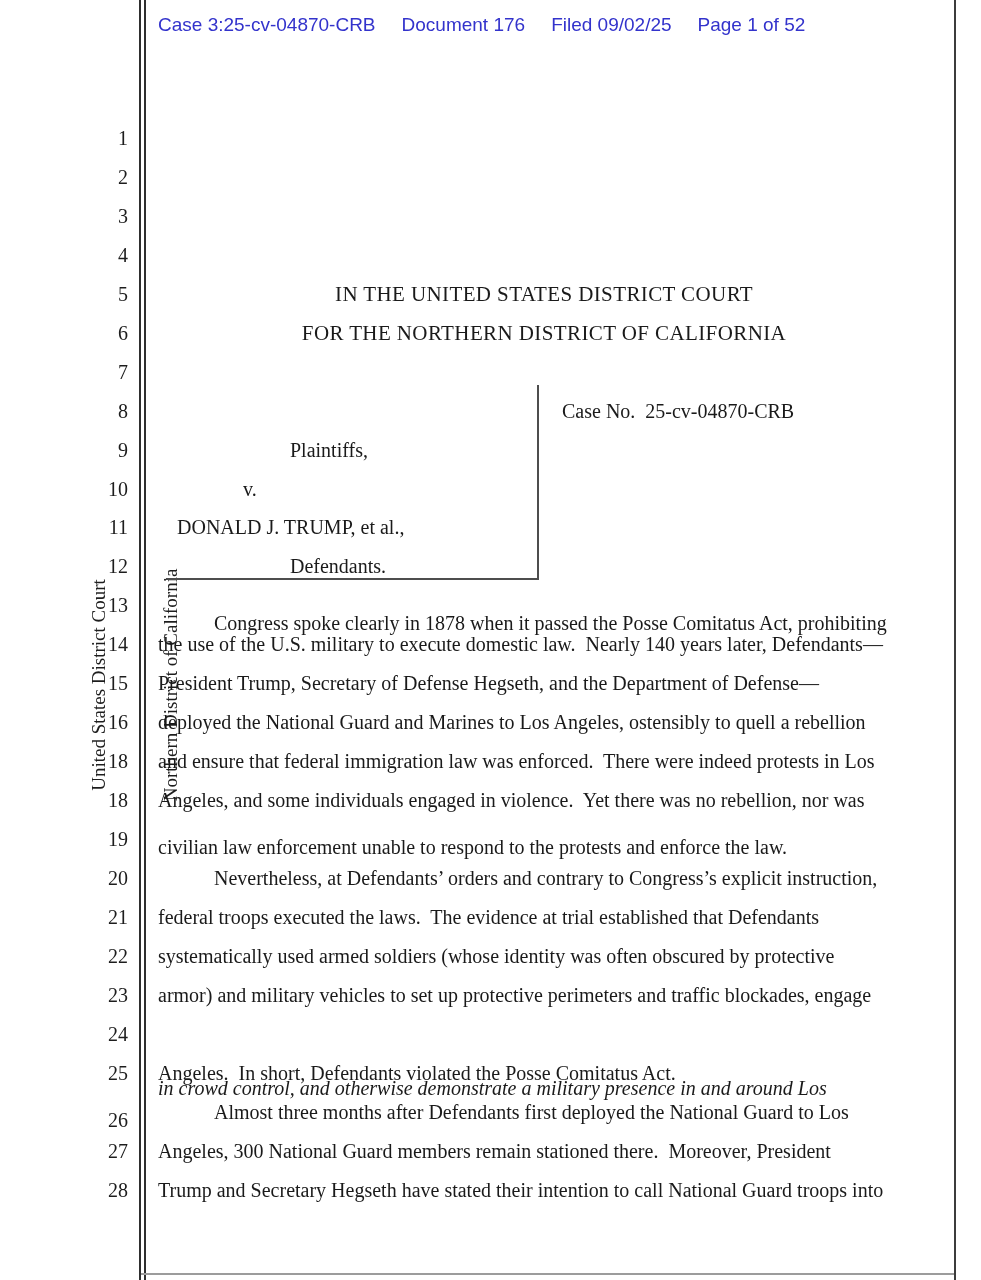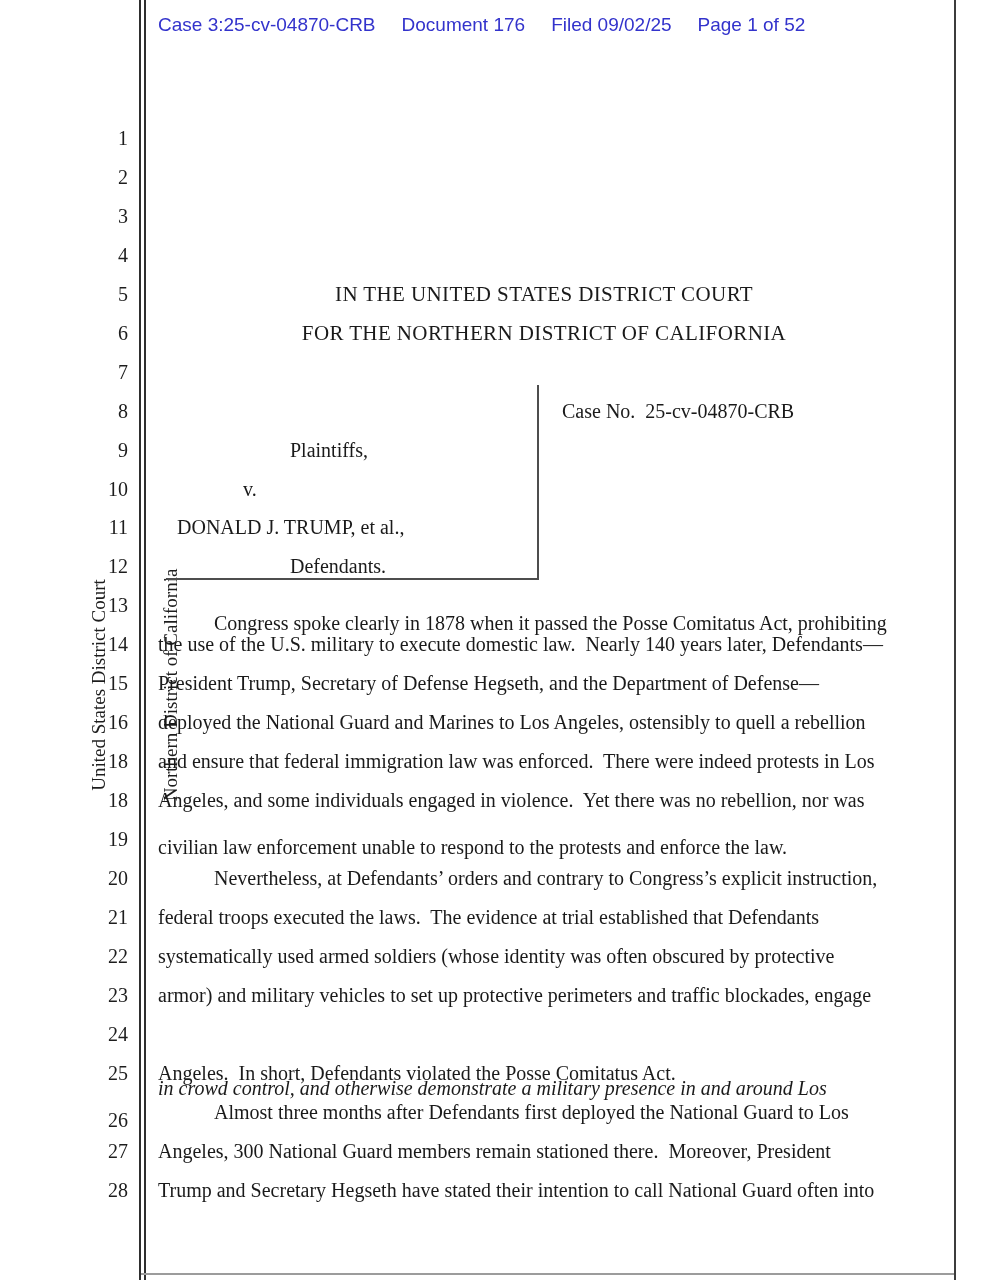--- a/index.html
+++ b/index.html
@@ -135,16 +135,16 @@
       <div class="grid-cell body-line" style="top: 781.15px;">Angeles, and some individuals engaged in violence.  Yet there was no rebellion, nor was</div>
       <div class="grid-cell body-line" style="top: 820.1px; margin-top: 8px;">civilian law enforcement unable to respond to the protests and enforce the law.</div>
       <div class="grid-cell body-line indent" style="top: 859.05px;">Nevertheless, at Defendants’ orders and contrary to Congress’s explicit instruction,</div>
       <div class="grid-cell body-line" style="top: 898px;">federal troops executed the laws.  The evidence at trial established that Defendants</div>
       <div class="grid-cell body-line" style="top: 936.95px;">systematically used armed soldiers (whose identity was often obscured by protective</div>
       <div class="grid-cell body-line" style="top: 975.9px;">armor) and military vehicles to set up protective perimeters and traffic blockades, engage</div>
       <div class="grid-cell body-line" style="top: 1069px; font-style: italic;">in crowd control, and otherwise demonstrate a military presence in and around Los</div>
       <div class="grid-cell body-line" style="top: 1053.8px;">Angeles.  In short, Defendants violated the Posse Comitatus Act.</div>
       <div class="grid-cell body-line indent" style="top: 1092.75px;">Almost three months after Defendants first deployed the National Guard to Los</div>
       <div class="grid-cell body-line" style="top: 1131.7px;">Angeles, 300 National Guard members remain stationed there.  Moreover, President</div>
-      <div class="grid-cell body-line" style="top: 1170.65px;">Trump and Secretary Hegseth have stated their intention to call National Guard often into</div>
+      <div class="grid-cell body-line" style="top: 1170.65px;">Trump and Secretary Hegseth have stated their intention to call National Guard troops into</div>
     </div>
 
 </div>
 
 </body></html>

